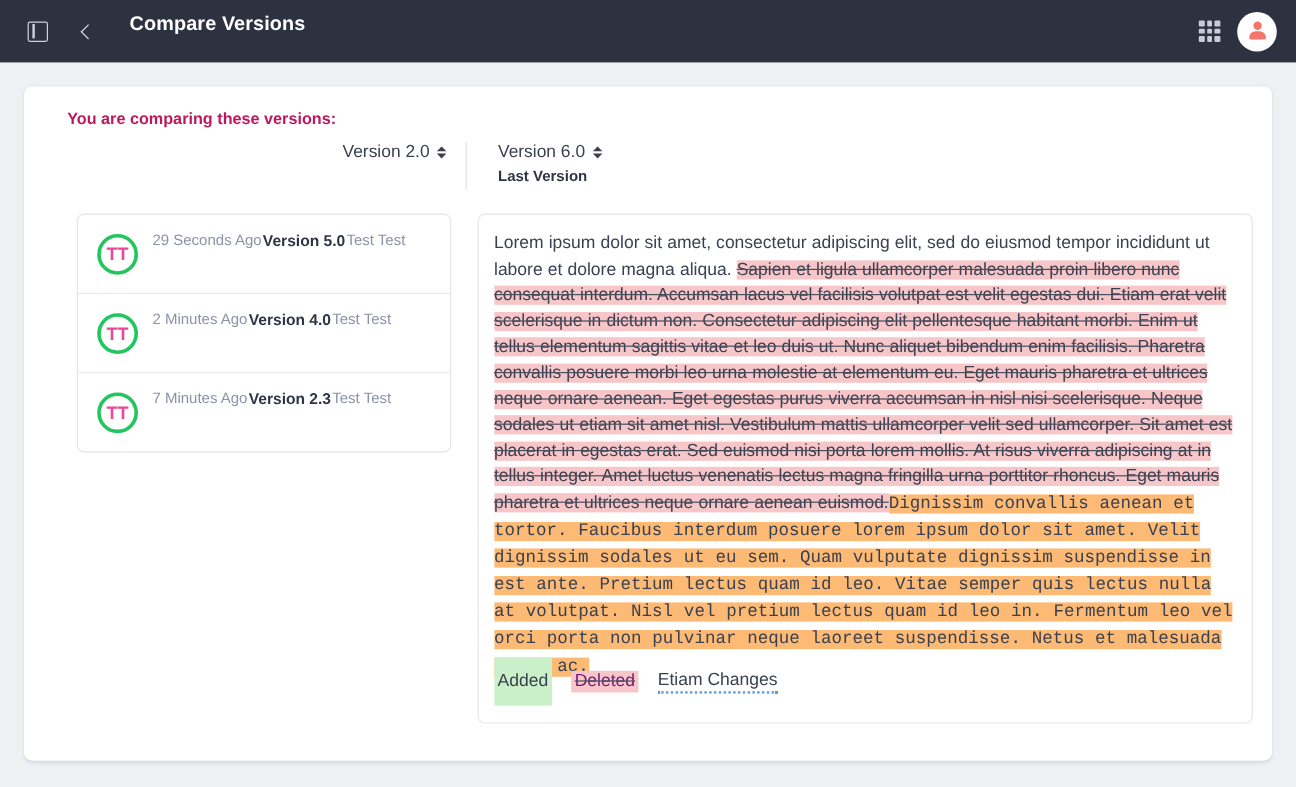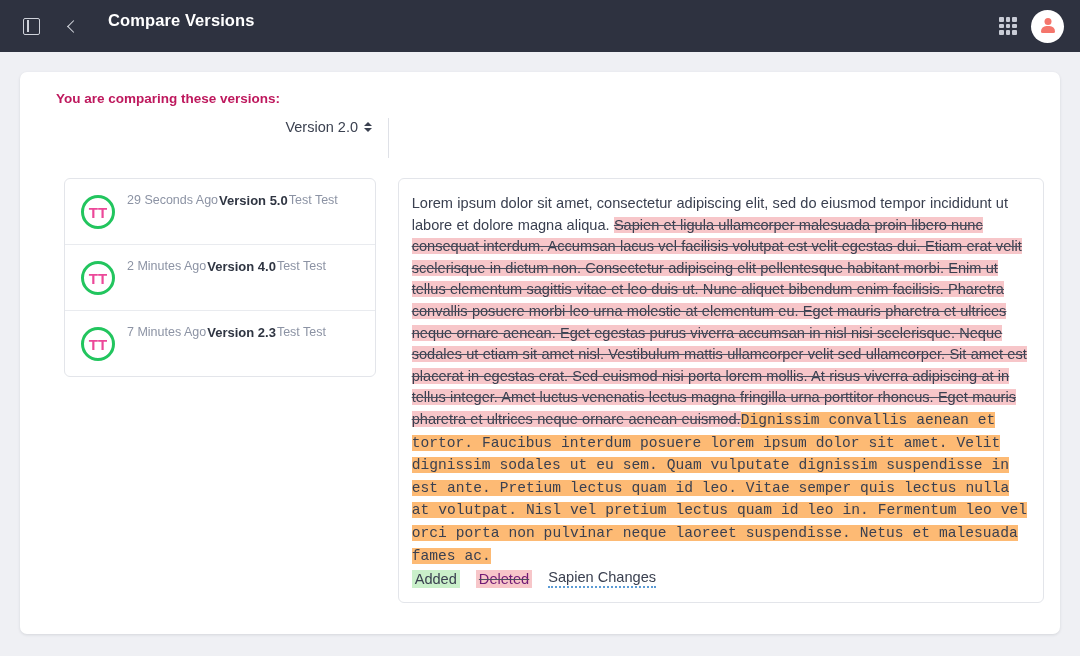--- a/index.html
+++ b/index.html
@@ -169,21 +169,21 @@
   .add {
     background: #fdba74;
     color: #3a4050;
     font-family: Liberation Mono, monospace;
   }
   .legend {
     position: absolute; left: 13px; bottom: 14px;
     display: flex; align-items: center; gap: 16px;
     font-size: 14.6px;
   }
-  .lg-added { background: #caf0ca; padding: 1px 3px; color: #3a4050; }
+  .lg-added { background: #caf0ca; padding: 12px 3px; color: #3a4050; }
   .lg-deleted {
     background: #f7c6c9; padding: 1px 3px; color: #701a75;
     text-decoration: line-through; text-decoration-color: #4a4f5e;
   }
   .lg-format {
     color: #3a4050;
     border-bottom: 2px dotted #5b9bd5;
     padding-bottom: 1px;
     cursor: pointer;
   }
@@ -236,20 +236,32 @@
           <span class="sel-value">
             <span>Version 2.0</span>
             <span class="updown">
               <span class="up"></span>
                 <span class="dn"></span>
             </span>
           </span>
         </div>
       </div>
       <div class="sel-divider"></div>
+      <div class="sel-right">
+        <div>
+          <span class="sel-value">
+            <span>Version 6.0</span>
+            <span class="updown">
+              <span class="up"></span>
+                <span class="dn"></span>
+            </span>
+          </span>
+        </div>
+        <div class="sel-sub">Last Version</div>
+      </div>
     </div>
 
     <div class="body-row">
 
       <div class="version-list">
         <div class="v-item">
           <div class="v-avatar">TT</div>
           <div class="v-meta">
             <div class="v-time">29 Seconds Ago</div>
             <div class="v-name">Version 5.0</div>
@@ -273,19 +285,19 @@
           </div>
         </div>
       </div>
 
       <div class="diff-panel">
         <div class="diff-text"><span>Lorem ipsum dolor sit amet, consectetur adipiscing elit, sed do eiusmod tempor incididunt ut labore et dolore magna aliqua. </span><span class="del">Sapien et ligula ullamcorper malesuada proin libero nunc consequat interdum. Accumsan lacus vel facilisis volutpat est velit egestas dui. Etiam erat velit scelerisque in dictum non. Consectetur adipiscing elit pellentesque habitant morbi. Enim ut tellus elementum sagittis vitae et leo duis ut. Nunc aliquet bibendum enim facilisis. Pharetra convallis posuere morbi leo urna molestie at elementum eu. Eget mauris pharetra et ultrices neque ornare aenean. Eget egestas purus viverra accumsan in nisl nisi scelerisque. Neque sodales ut etiam sit amet nisl. Vestibulum mattis ullamcorper velit sed ullamcorper. Sit amet est placerat in egestas erat. Sed euismod nisi porta lorem mollis. At risus viverra adipiscing at in tellus integer. Amet luctus venenatis lectus magna fringilla urna porttitor rhoncus. Eget mauris pharetra et ultrices neque ornare aenean euismod.</span><span class="add">Dignissim convallis aenean et tortor. Faucibus interdum posuere lorem ipsum dolor sit amet. Velit dignissim sodales ut eu sem. Quam vulputate dignissim suspendisse in est ante. Pretium lectus quam id leo. Vitae semper quis lectus nulla at volutpat. Nisl vel pretium lectus quam id leo in. Fermentum leo vel orci porta non pulvinar neque laoreet suspendisse. Netus et malesuada fames ac.</span></div>
 
         <div class="legend">
           <span class="lg-added">Added</span>
           <span class="lg-deleted">Deleted</span>
-          <span class="lg-format">Sapien Changes</span>
+          <span class="lg-format">Etiam Changes</span>
         </div>
       </div>
 
     </div>
   </div>
 </div>
 
 </body></html>

